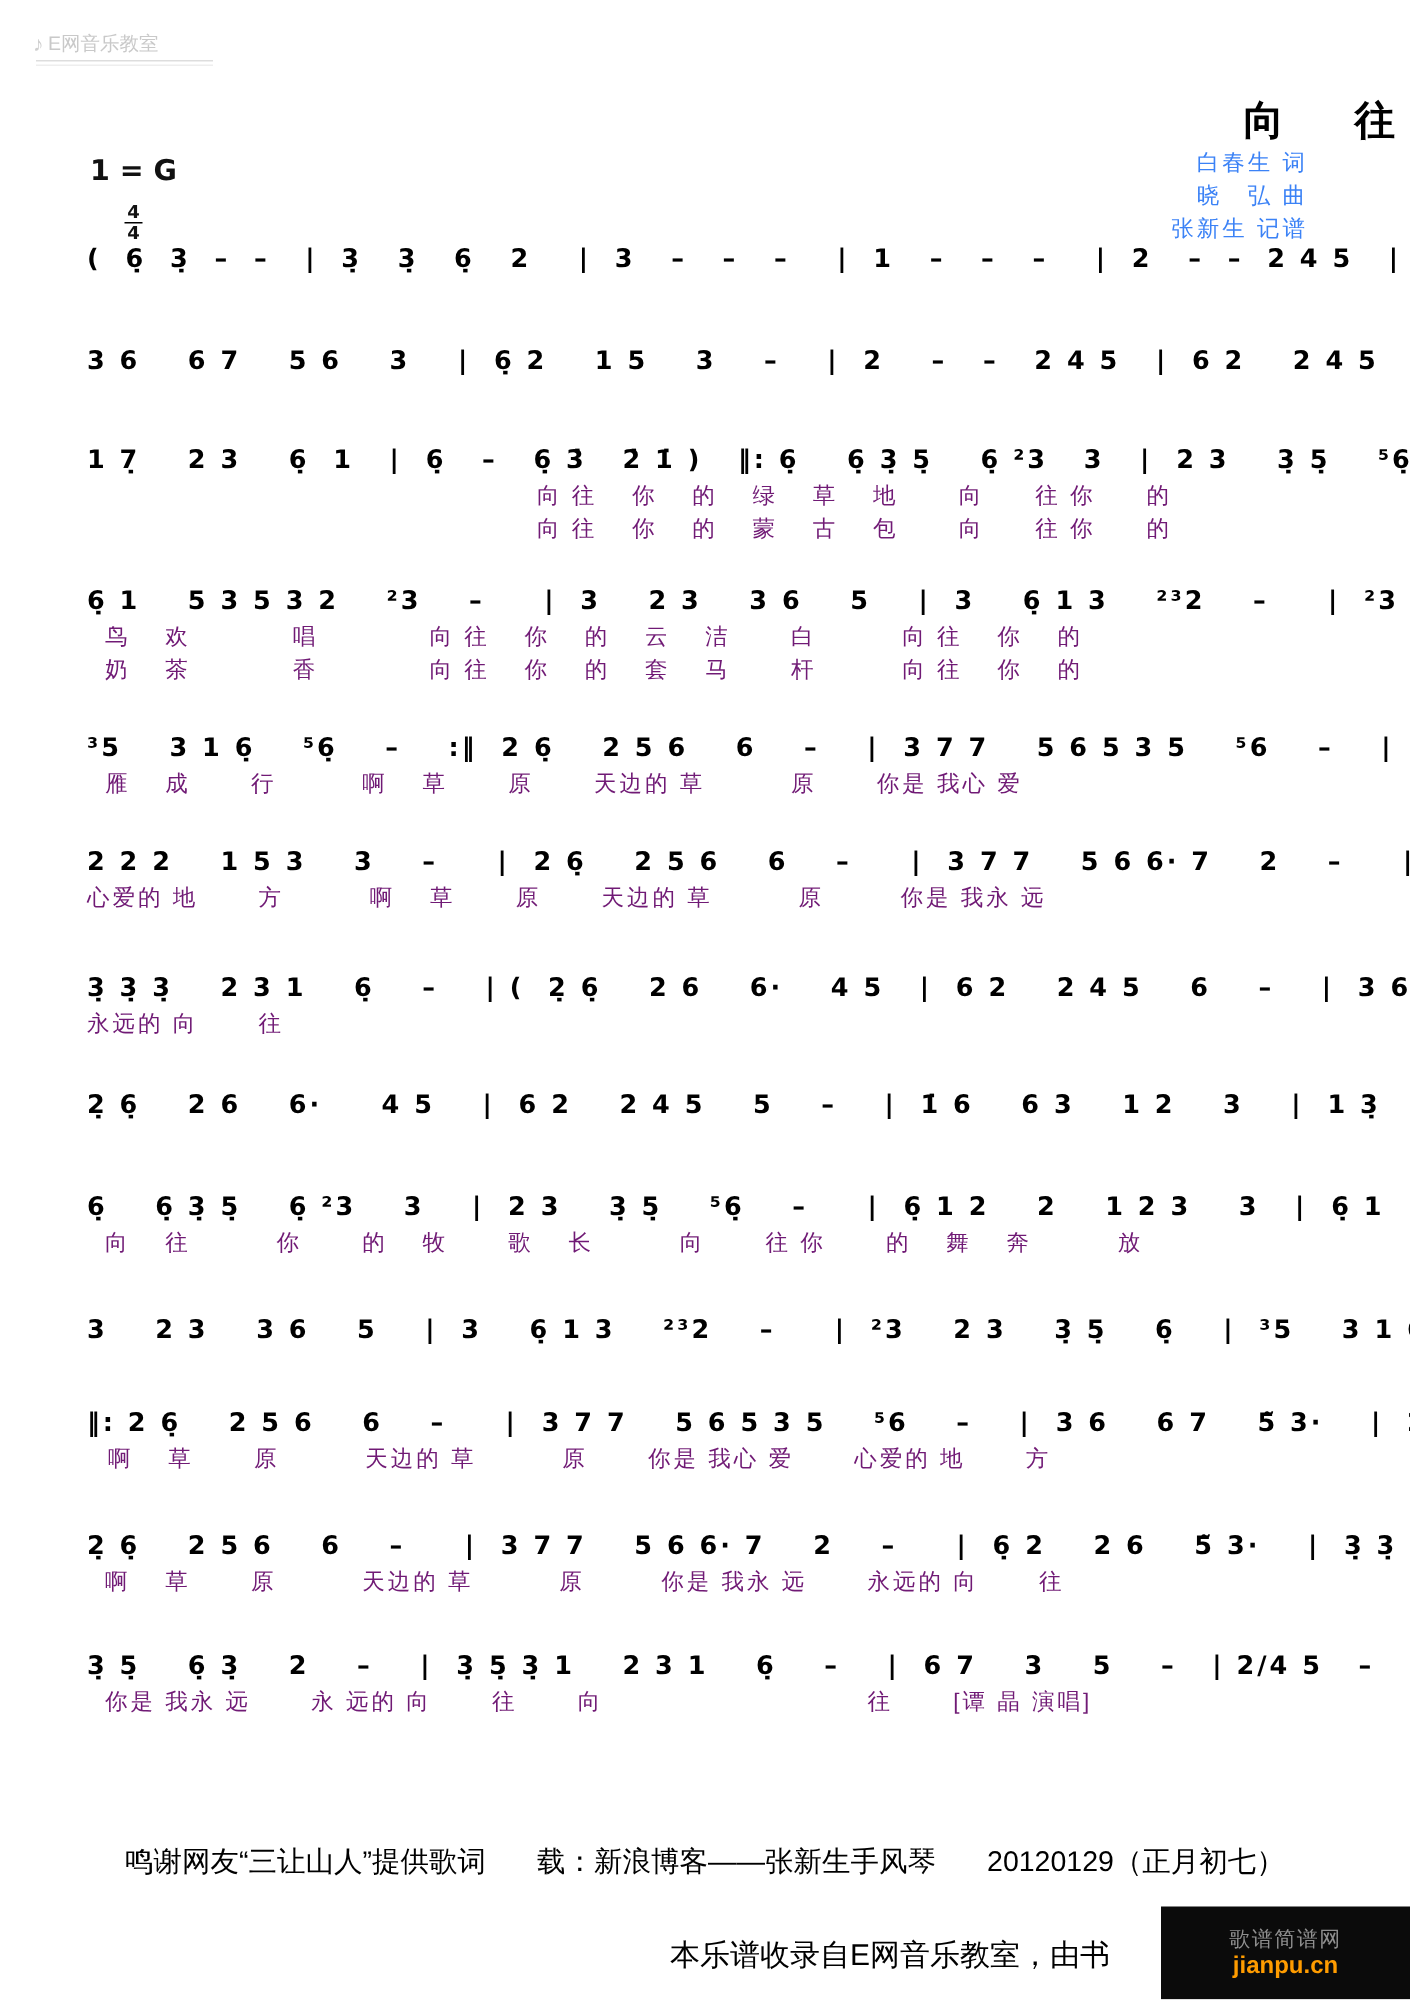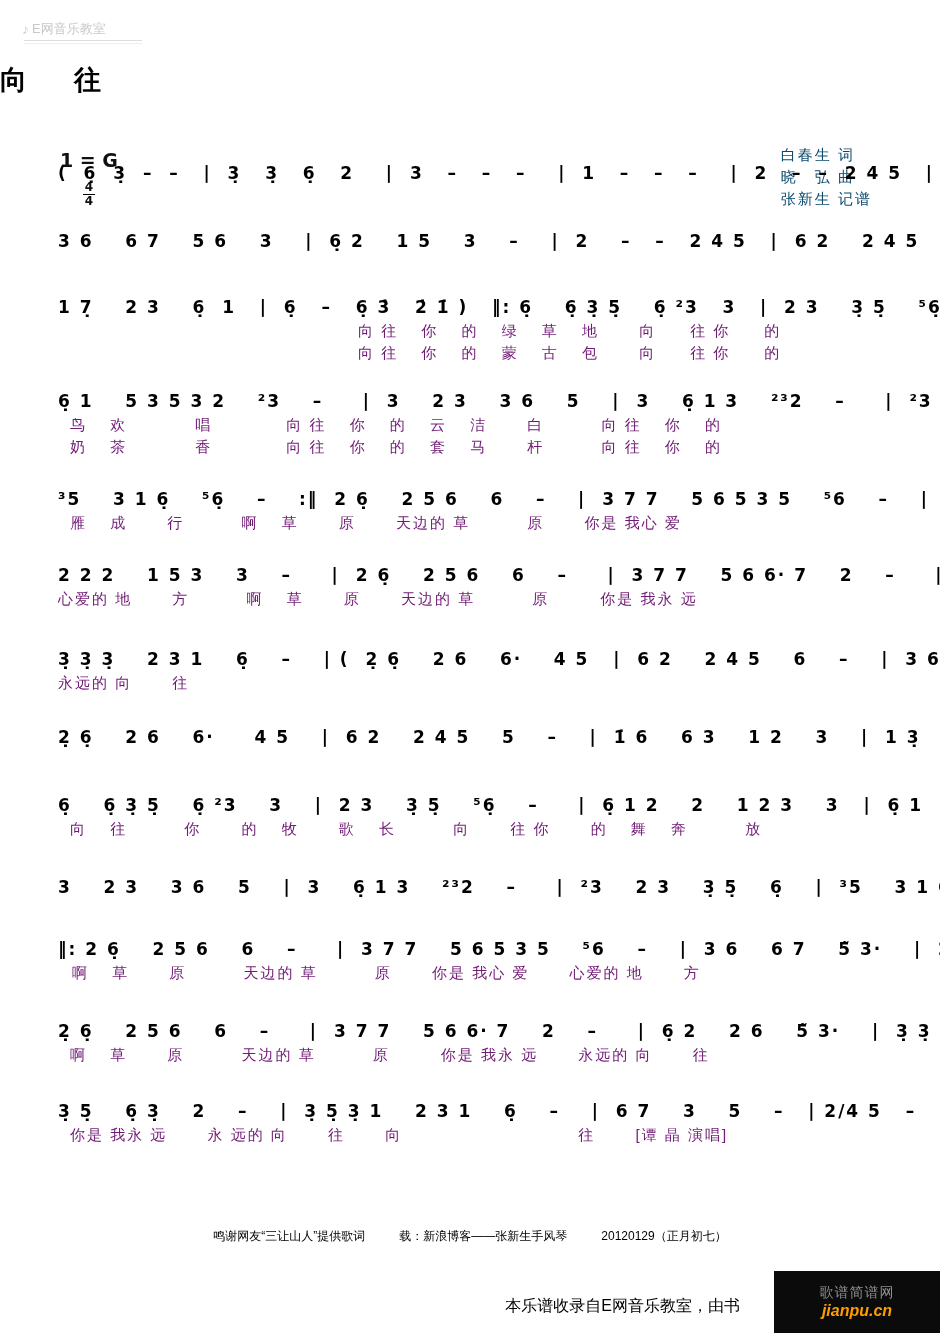--- a/index.html
+++ b/index.html
@@ -5,45 +5,45 @@
   html,body{margin:0;padding:0;background:#ffffff;}
   .page{position:relative;width:940px;height:1333px;background:#fff;overflow:hidden;
         font-family:"Liberation Sans",sans-serif;color:#111;}
   
   .watermark{position:absolute;top:20px;left:22px;color:#c9c9c9;font-size:13px;
              display:flex;align-items:center;gap:3px;}
   .watermark .note-glyph{font-size:14px;color:#cfcfcf;}
   .wm-line{position:absolute;top:40px;left:24px;width:118px;height:2px;
            border-top:1px solid #ddd;border-bottom:1px solid #eee;}
   
-  .title{position:absolute;top:62px;left:0;width:100%;text-align:left;
+  .title{position:absolute;top:62px;left:0;width:100%;text-align:right;
          font-size:27px;font-weight:bold;letter-spacing:10px;color:#000;}
   .header-row{position:absolute;top:98px;left:60px;right:68px;display:flex;
               justify-content:space-between;align-items:flex-end;}
   .keysig{font-size:19px;font-weight:bold;display:flex;align-items:center;gap:10px;
           padding-bottom:2px;font-family:"DejaVu Sans",sans-serif;flex-direction:column;}
   .frac{display:inline-flex;flex-direction:column;font-size:12px;line-height:1.05;
         text-align:center;font-weight:bold;}
   .frac .top{border-bottom:1.6px solid #000;padding:0 2px;}
-  .credits{font-size:15px;line-height:1.45;text-align:left;color:#0c4a6e;letter-spacing:2px;margin-top:46px;}
+  .credits{font-size:15px;line-height:1.45;text-align:right;color:#3b82f6;letter-spacing:2px;}
   
   .score{position:absolute;top:160px;left:58px;width:822px;}
   .sys{margin:0;}
   .notes{font-family:"DejaVu Sans","Liberation Sans",sans-serif;font-weight:bold;
          font-size:17px;line-height:26px;white-space:pre;letter-spacing:2px;color:#000;}
   .lyr{font-size:15px;line-height:22px;white-space:pre;letter-spacing:2px;color:#701a75;}
   
   .ackrow{position:absolute;top:1228px;left:0;width:100%;display:flex;
-          justify-content:center;gap:34px;font-size:12px;color:#000;}
-  .collection{position:absolute;bottom:16px;right:200px;font-size:16px;color:#000;}
+          justify-content:center;gap:34px;font-size:19px;color:#000;}
+  .collection{position:absolute;bottom:16px;right:200px;font-size:20px;color:#000;}
   .badge{position:absolute;bottom:0;right:0;width:166px;height:62px;background:#0b0b0b;
          display:flex;flex-direction:column;justify-content:center;align-items:center;
          line-height:1.2;}
   .badge .site{color:#8f8f8f;font-size:14px;letter-spacing:1px;}
-  .badge .url{font-size:16px;font-style:italic;font-weight:bold;}
+  .badge .url{font-size:16px;font-weight:bold;}
 </style>
 </head>
 <body>
 
 <div class="page">
 
   <div class="watermark">
     <span class="note-glyph">♪</span>
     <span>E网音乐教室</span>
   </div>

